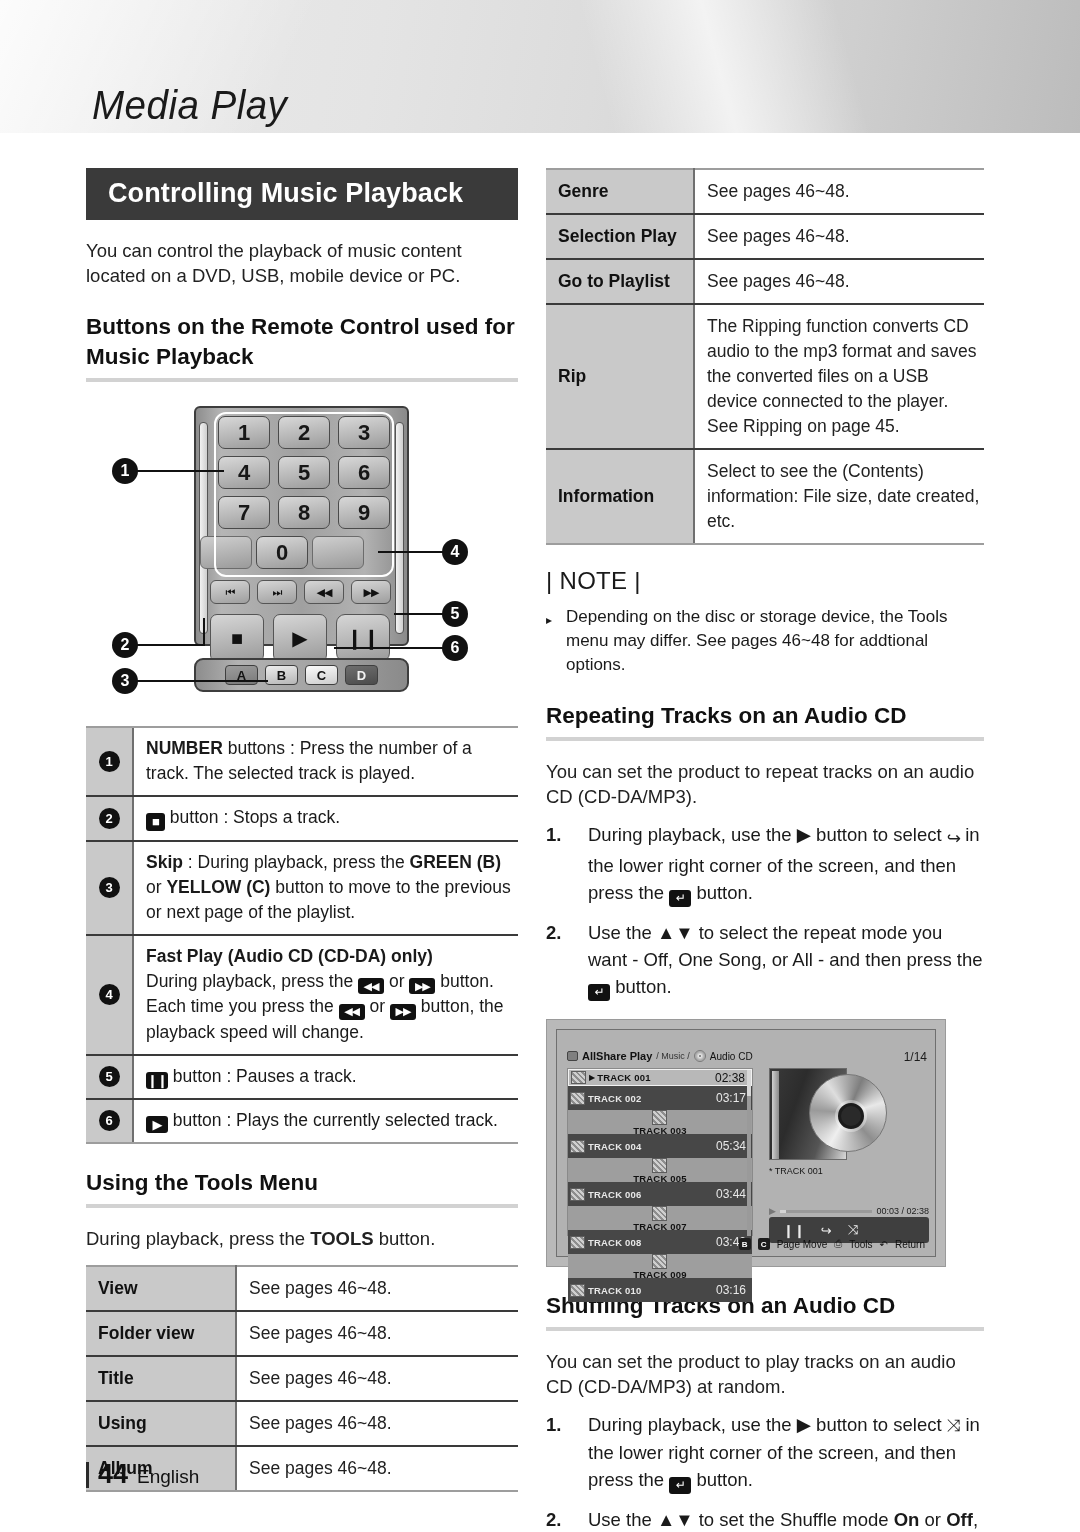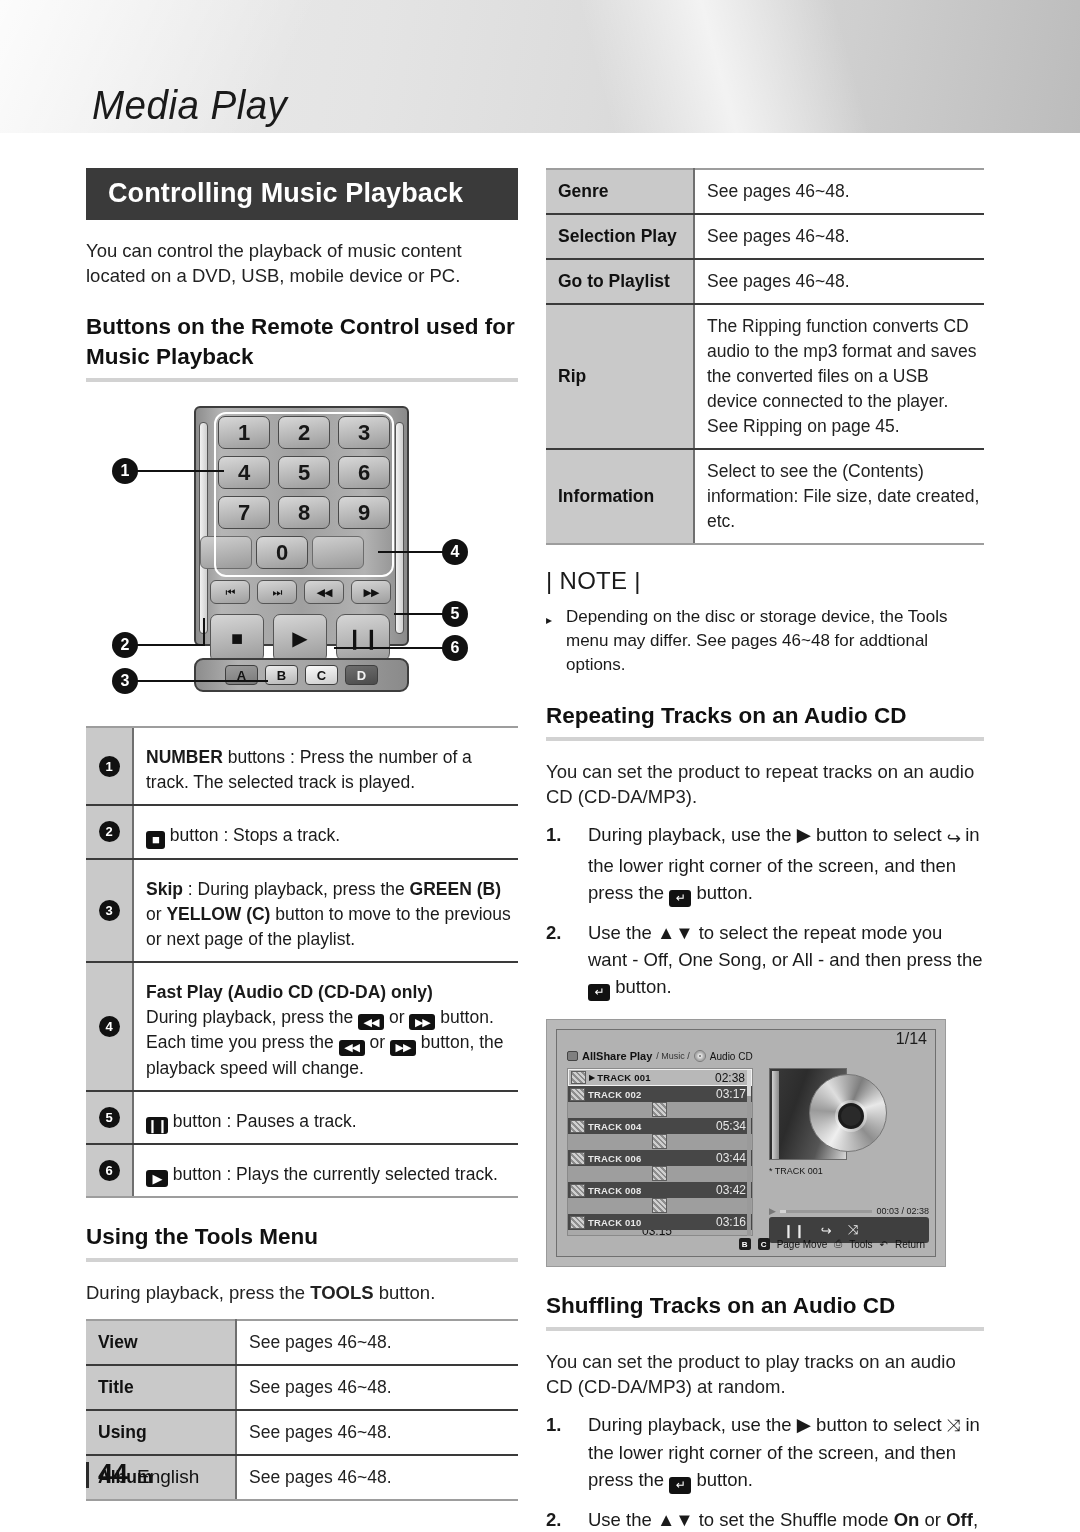--- a/index.html
+++ b/index.html
@@ -137,21 +137,21 @@
   .legend-row:last-child { border-bottom:2px solid #9d9d9d; }
   .legend-num {
     width:48px; flex:0 0 48px; background:#c9c9c9;
     display:flex; align-items:center; justify-content:center;
     border-right:2px solid #6f6f6f;
   }
   .legend-num .dot {
     width:21px; height:21px; border-radius:50%; background:#111; color:#fff;
     font-size:13px; font-weight:bold; display:flex; align-items:center; justify-content:center;
   }
-  .legend-txt { flex:1; padding:17px 6px 9px 12px; font-size:17.5px; line-height:25px; }
+  .legend-txt { flex:1; padding:8px 6px 9px 12px; font-size:17.5px; line-height:25px; }
 
   .gl { 
     display:inline-flex; align-items:center; justify-content:center;
     background:#111; color:#fff; border-radius:3px;
     vertical-align:-3px; font-size:11px; letter-spacing:-1px;
   }
   .gl.sq { width:19px; height:18px; font-size:13px; }
   .gl.w  { width:26px; height:16px; }
   .gl.pp { width:22px; height:17px; font-size:13px; }
 
@@ -177,35 +177,35 @@
   .step-n { width:42px; flex:0 0 42px; font-weight:bold; }
   .step-b { flex:1; }
 
   
   .tv {
     position:relative; margin-top:18px; width:400px; height:248px;
     background:#b9b9b9; border:1px solid #9a9a9a;
     padding:9px;
   }
   .tv-inner { position:relative; width:100%; height:100%; background:#b2b2b2; border:1px solid #6f6f6f; }
-  .tv-page { position:absolute; right:8px; top:0; font-size:16px; color:#1c1c1c; }
+  .tv-page { position:absolute; right:8px; top:20px; font-size:12px; color:#1c1c1c; }
   .tv-crumb { position:absolute; left:10px; top:20px; display:flex; align-items:center; gap:4px; font-size:10px; color:#111; }
   .tv-crumb .appico { width:11px; height:10px; background:#7f7f7f; border:1px solid #444; border-radius:2px; }
   .tv-crumb b { font-size:11px; }
   .tv-crumb .sep { color:#333; font-size:9px; }
   .tv-crumb .cdico {
     width:12px; height:12px; border-radius:50%;
     background: radial-gradient(circle at 50% 50%, #8c8c8c 18%, #e2e2e2 22%, #a8a8a8 60%, #dcdcdc 100%);
     border:1px solid #7a7a7a;
   }
   .tv-list {
     position:absolute; left:10px; top:38px; width:186px; height:168px;
     background:#a9a9a9; border:1px solid #8a8a8a;
   }
-  .trow { display:flex; align-items:center; height:16px; font-size:9.5px; position:relative; }
+  .trow { display:flex; align-items:center; height:24px; font-size:9.5px; position:relative; }
   .trow.odd  { background:#9e9e9e; color:#111;flex-direction:column; }
   .trow.even { background:#474747; color:#e8e8e8; }
   .trow.sel  { background:#b8b8b8; color:#111; border:1px solid #f2f2f2; height:17px; }
   .ticon {
     width:15px; height:13px; margin:0 3px 0 2px; flex:0 0 15px;
     background: repeating-linear-gradient(45deg,#cfcfcf 0 2px,#8d8d8d 2px 4px);
     border:1px solid #5d5d5d;
   }
   .tname { flex:1; font-weight:bold; letter-spacing:.2px; }
   .ttime { width:36px; text-align:right; padding-right:6px; font-size:12px; }
@@ -392,20 +392,24 @@
     </div>
 
     <div class="subhead">Using the Tools Menu</div>
     <div class="subhead-rule"></div>
     <div class="body-text para">During playback, press the <b class="s">TOOLS</b> button.</div>
 
     <table class="t">
       <tbody>
           <tr>
         <td class="k">View</td>
+        <td class="v">See pages 46~48.</td>
+      </tr>
+      <tr>
+        <td class="k">Folder view</td>
         <td class="v">See pages 46~48.</td>
       </tr>
       <tr>
         <td class="k">Title</td>
         <td class="v">See pages 46~48.</td>
       </tr>
       <tr>
         <td class="k">Using</td>
         <td class="v">See pages 46~48.</td>
       </tr>

